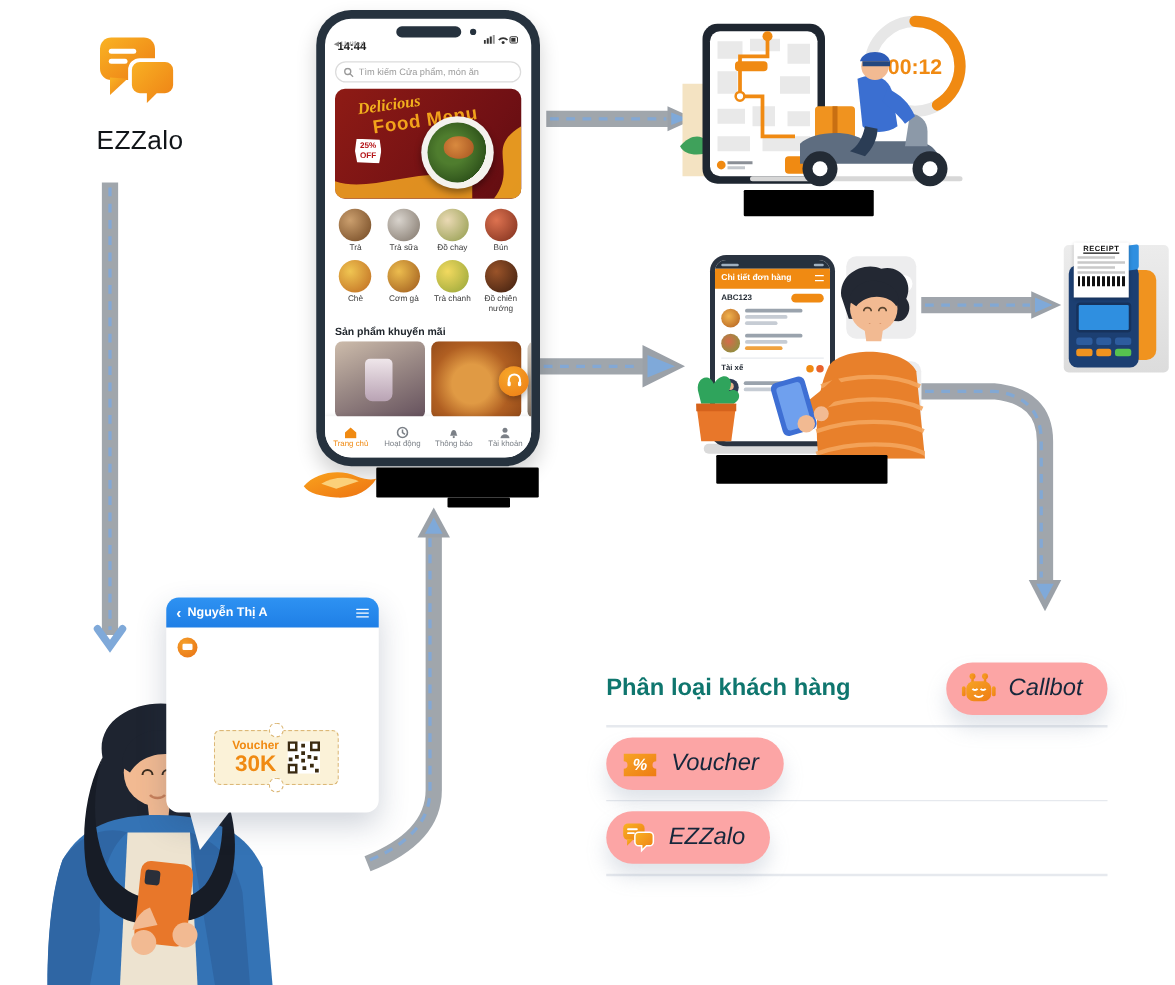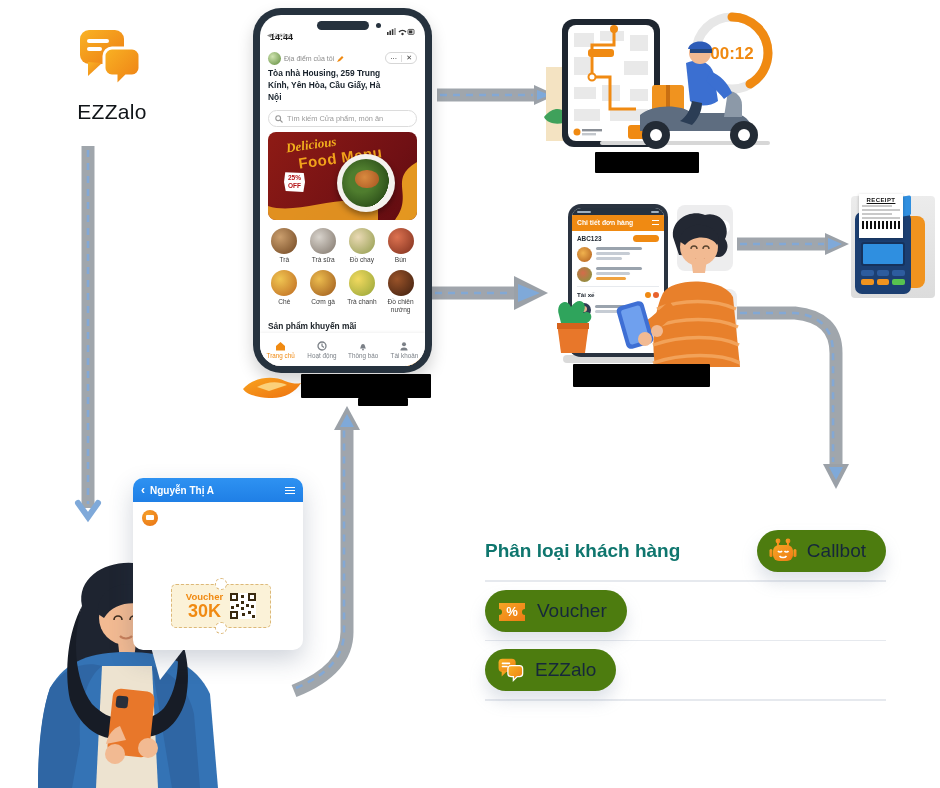--- a/index.html
+++ b/index.html
@@ -129,21 +129,21 @@
   .voucher::before, .voucher::after { content:""; position:absolute; left:50%; transform:translateX(-50%); width:10px; height:10px; border-radius:50%; background:#fff; border:1.5px dashed #dcb878; }
   .voucher::before { top:-7px; } .voucher::after { bottom:-7px; }
   .v-texts { text-align:center; line-height:1; }
   .v-label { font-size:9.5px; font-weight:bold; color:#F08A12; }
   .v-value { font-size:18px; font-weight:bold; color:#F08A12; margin-top:1px; }
 
   
   .features { position:absolute; left:485px; top:522px; width:401px; z-index:3; }
   .f-row { display:flex; align-items:center; justify-content:space-between; padding:8px 0; }
   .f-label { font-size:19px; color:#0f766e; font-weight:700; line-height:1.3; max-width:230px; }
-  .f-pill { display:flex; align-items:center; gap:10px; background:#4d7c0f; border-radius:22px; height:42px; padding:0 20px 0 12px; box-shadow:0 10px 16px rgba(140,155,175,.28); }
+  .f-pill { display:flex; align-items:center; gap:10px; background:#fca5a5; border-radius:22px; height:42px; padding:0 20px 0 12px; box-shadow:0 10px 16px rgba(140,155,175,.28);font-style:italic; }
   .f-tool { font-size:19px; color:#16273b; font-weight:500; }
   .f-sep { height:1.5px; background:#e6e9ee; }
 </style>
 </head>
 <body>
 
 <div class="canvas">
 
   <svg class="connectors" viewBox="0 0 940 788">
     <g stroke="#9BA1A8" stroke-width="13" fill="none" opacity="0.95">
@@ -204,35 +204,20 @@
             <rect x="2.4" y="3.6" width="1.6" height="4.4" fill="#333"></rect>
             <rect x="4.8" y="2.2" width="1.6" height="5.8" fill="#333"></rect>
             <rect x="7.2" y="1" width="1.6" height="7" fill="#999"></rect>
           <path d="M12 5 a5 5 0 0 1 7 0" stroke="#333" fill="none" stroke-width="1.4"></path>
             <circle cx="15.5" cy="7" r="1.2" fill="#333"></circle>
           <rect x="21" y="2.4" width="6" height="5" rx="1" fill="none" stroke="#333" stroke-width="0.8"></rect>
             <rect x="22" y="3.4" width="3.4" height="3" fill="#333"></rect>
         </svg>
       </div>
       <div class="back-app">◀ Untitled</div>
-      <div class="loc">
-        <div class="loc-row1">
-          <span class="loc-ava"></span>
-          <span class="loc-label">Địa điểm của tôi</span>
-          <svg width="7" height="7" viewBox="0 0 7 7">
-              <path d="M0 7 L1.5 4.5 L5 1 L6.5 2.5 L3 6 Z" fill="#F08A12"></path>
-            </svg>
-        </div>
-        <div class="loc-pill">
-          <span>···</span>
-            <i></i>
-          <span>✕</span>
-        </div>
-        <div class="address">Tòa nhà Housing, 259 Trung Kính, Yên Hòa, Cầu Giấy, Hà Nội</div>
-      </div>
       <div class="search">
         <svg width="8" height="8" viewBox="0 0 8 8">
             <circle cx="3.2" cy="3.2" r="2.4" fill="none" stroke="#999" stroke-width="1.1"></circle>
             <path d="M5 5 L7.5 7.5" stroke="#999" stroke-width="1.1"></path>
           </svg>
         <span>Tìm kiếm Cửa phẩm, món ăn</span>
       </div>
       <div class="banner">
         <svg class="swoosh" style="right:0;top:0;" width="60" height="88" viewBox="0 0 60 88">
             <path d="M60 0 L60 88 L38 88 C58 62 30 48 60 30 Z" fill="#F2A622" opacity=".9"></path>

